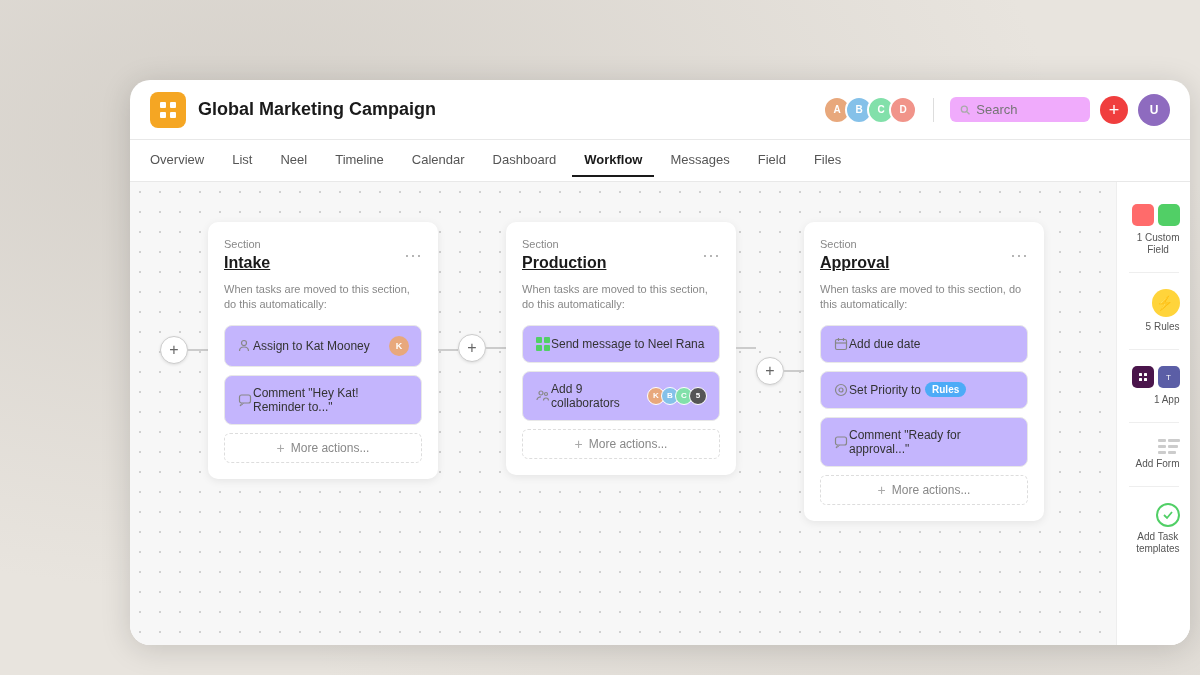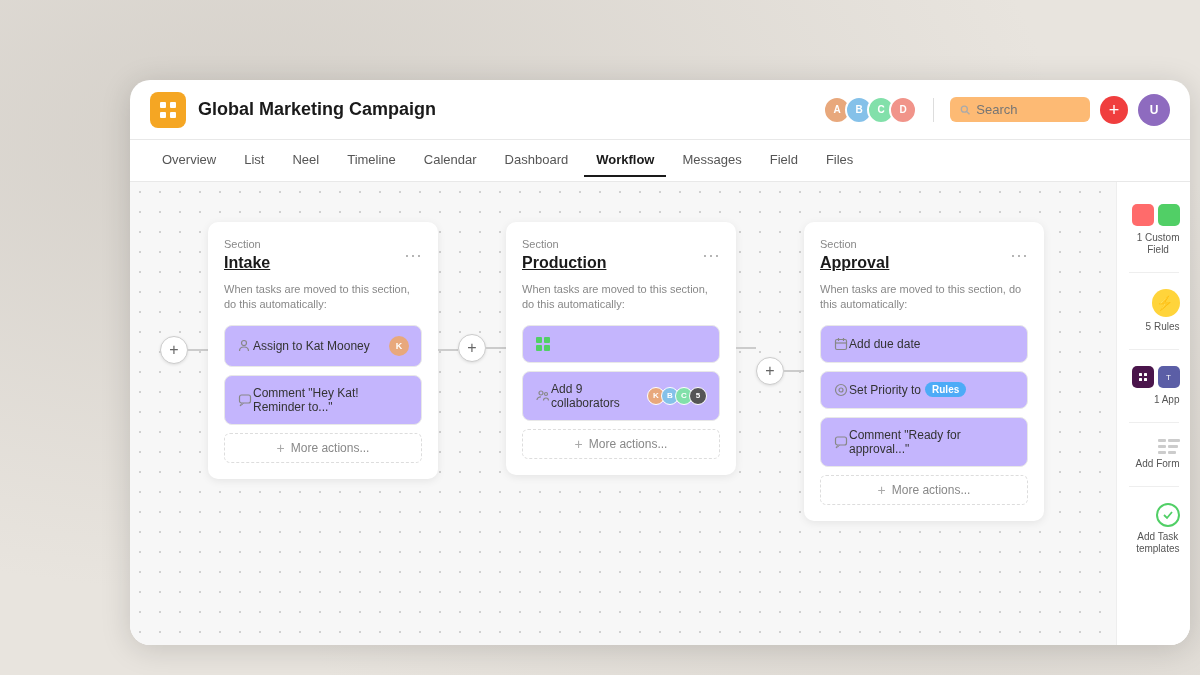--- a/index.html
+++ b/index.html
@@ -88,21 +88,21 @@
     .avatar-d { background: #f1948a; }
     .divider-v {
       width: 1px;
       height: 24px;
       background: #ddd;
       margin: 0 6px;
     }
     .search-box {
       display: flex;
       align-items: center;
-      background: #fdba74;
+      background: #f0abfc;
       border-radius: 6px;
       padding: 5px 10px;
       gap: 6px;
       width: 140px;
       justify-content: space-between;
     }
     .search-box input {
       border: none;
       background: transparent;
       outline: none;
@@ -133,21 +133,21 @@
       align-items: center;
       justify-content: center;
       color: white;
       font-size: 12px;
       font-weight: 600;
     }
     
     .nav {
       display: flex;
       align-items: center;
-      padding: 0 20px;
+      padding: 0 8px;
       height: 42px;
       border-bottom: 1px solid #e8e8e8;
       gap: 4px;
     }
     .nav-item {
       padding: 8px 12px;
       font-size: 13px;
       color: #555;
       cursor: pointer;
       border-bottom: 2px solid transparent;
@@ -514,20 +514,21 @@
 
           <div class="action-card">
             <div class="action-icon">
               <svg width="16" height="16" viewBox="0 0 16 16">
                 <rect x="1" y="1" width="6" height="6" rx="1" fill="#51cf66"></rect>
                 <rect x="9" y="1" width="6" height="6" rx="1" fill="#51cf66"></rect>
                 <rect x="1" y="9" width="6" height="6" rx="1" fill="#51cf66"></rect>
                 <rect x="9" y="9" width="6" height="6" rx="1" fill="#51cf66"></rect>
               </svg>
             </div>
+            <span>Send message to Neel Rana</span>
           </div>
 
           <div class="action-card">
             <div class="action-icon">
               <svg width="14" height="14" viewBox="0 0 14 14" fill="none">
                 <circle cx="5" cy="4" r="2" stroke="#888" stroke-width="1.2"></circle>
                 <path d="M1 11c0-2 1.8-3.2 4-3.2" stroke="#888" stroke-width="1.2" fill="none"></path>
                 <circle cx="10" cy="5" r="1.5" stroke="#888" stroke-width="1.2"></circle>
                 <path d="M7.5 11.5c0-1.5 1.2-2.5 2.5-2.5s2.5 1 2.5 2.5" stroke="#888" stroke-width="1.2" fill="none"></path>
               </svg>

